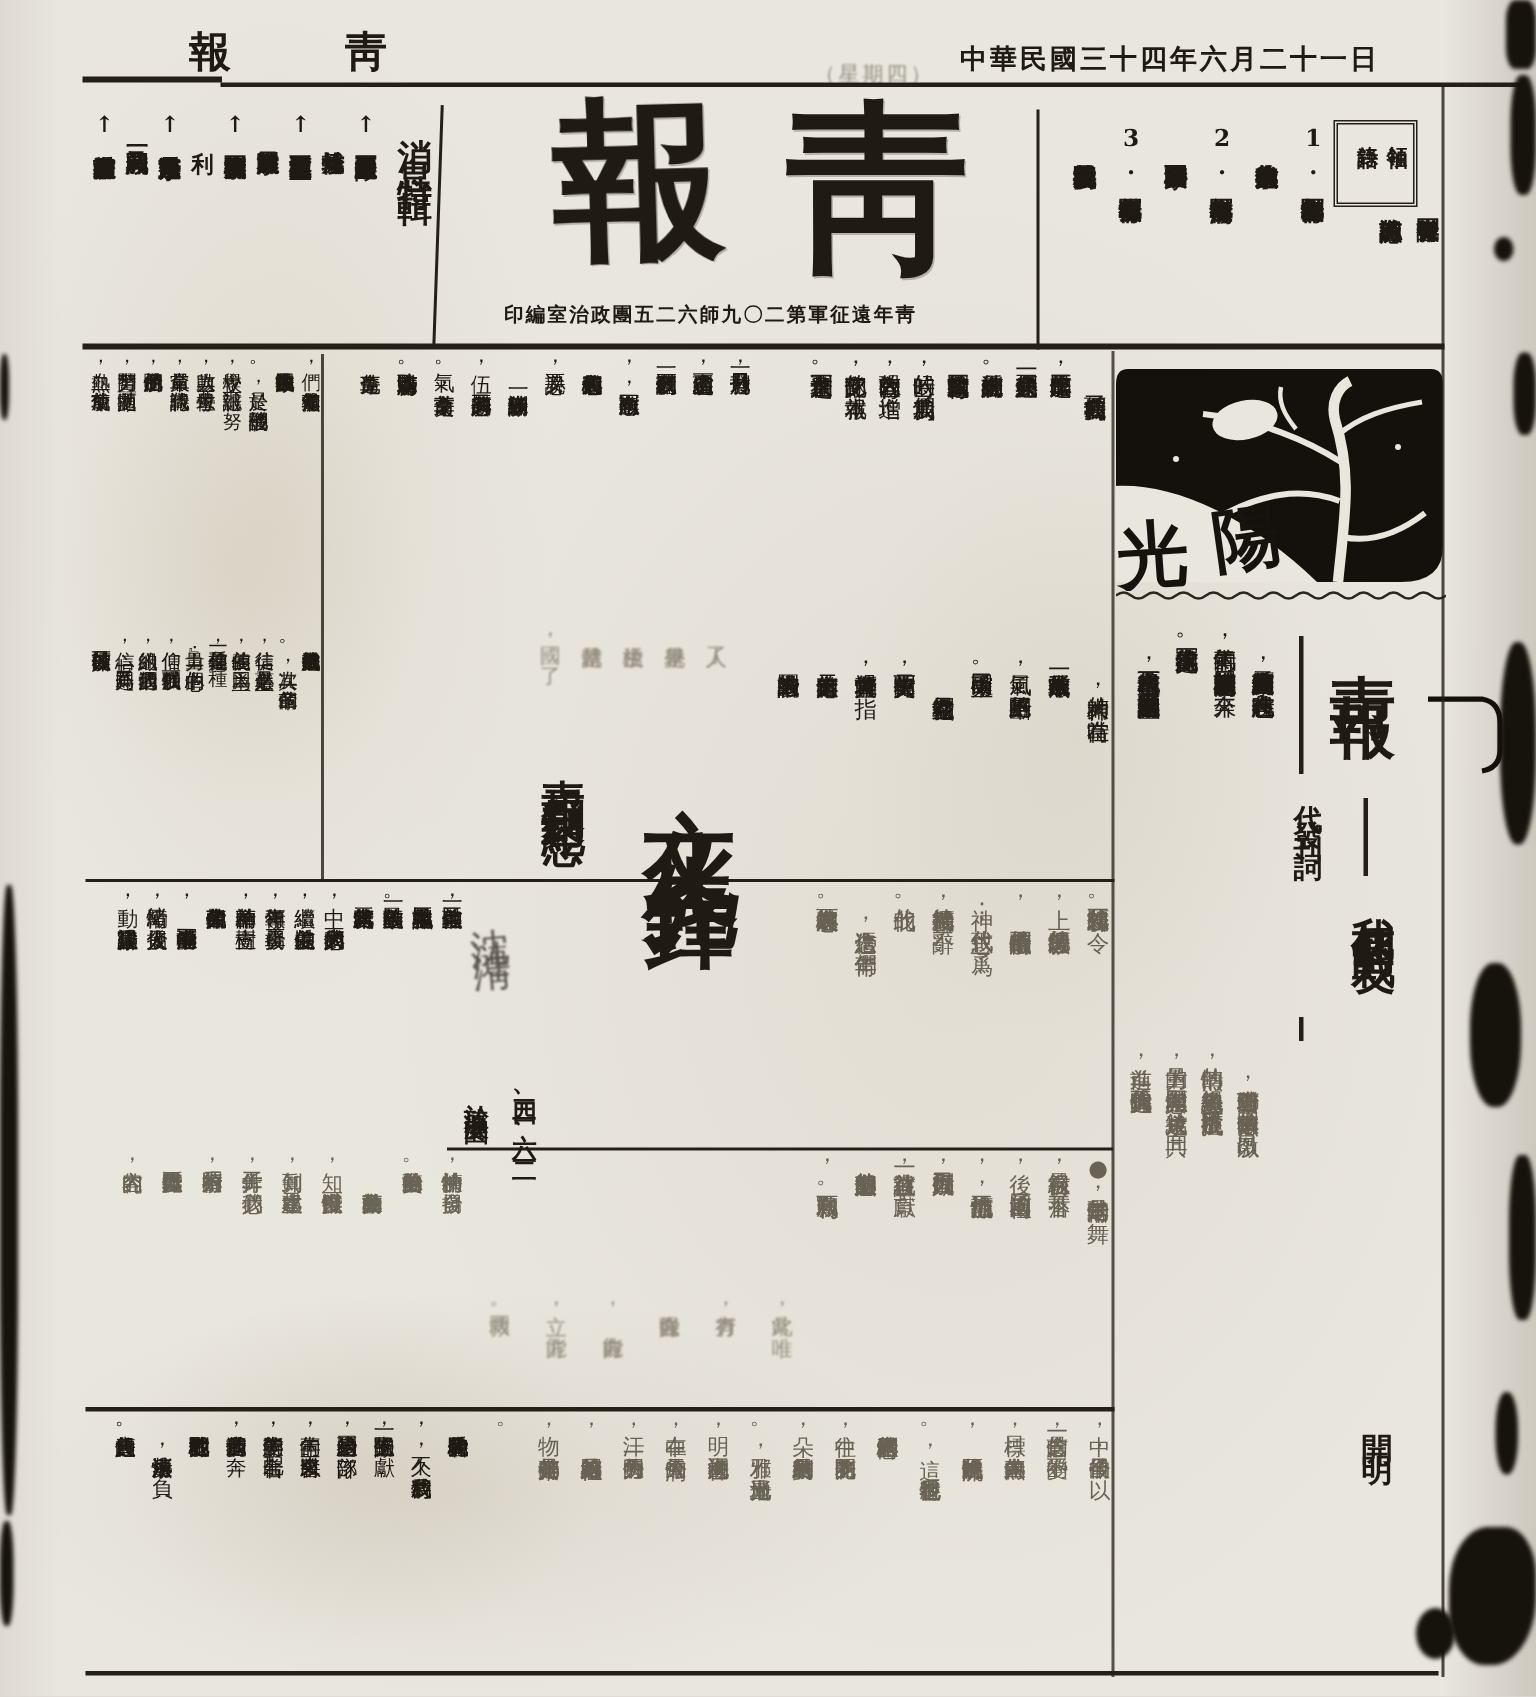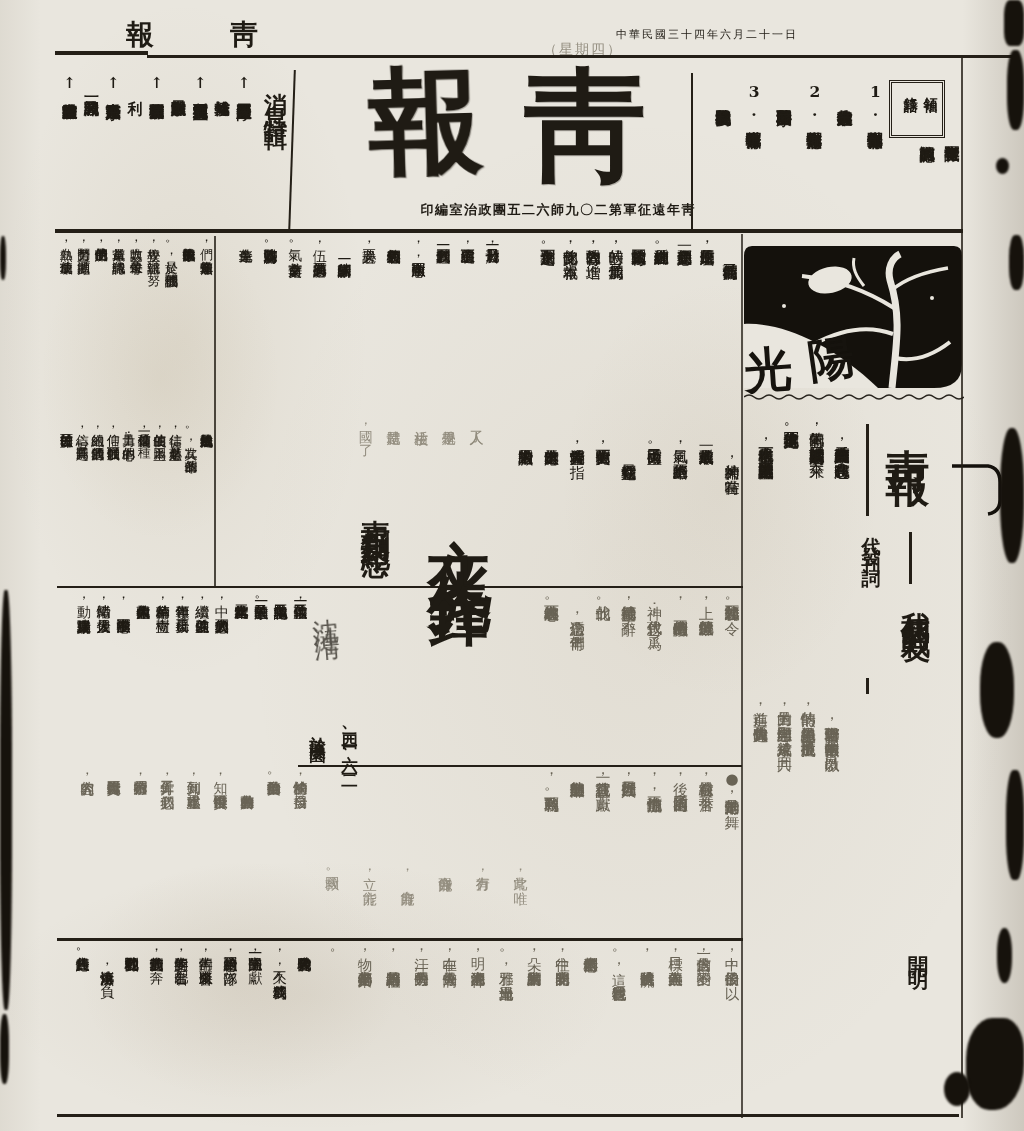--- a/index.html
+++ b/index.html
@@ -32,41 +32,41 @@
 
   <div class="stain" style="left:40px;top:220px;width:240px;height:320px;background:radial-gradient(closest-side,rgba(150,130,90,.10),transparent);"></div>
   <div class="stain" style="left:560px;top:280px;width:320px;height:420px;background:radial-gradient(closest-side,rgba(140,120,85,.08),transparent);"></div>
   <div class="stain" style="left:80px;top:860px;width:320px;height:240px;background:radial-gradient(closest-side,rgba(135,115,80,.10),transparent);"></div>
 
   <div class="abs bold" style="left:126px;top:16px;width:180px;height:44px;font-size:28px;">
     <span style="position:absolute;left:0;top:0;">報</span>
     <span style="position:absolute;left:104px;top:0;">靑</span>
   </div>
   <div class="abs vfaint" style="left:543px;top:31px;font-size:14px;letter-spacing:2px;margin-top:10px;">（星期四）</div>
-  <div class="abs inkline" style="left:616px;top:27px;font-size:11px;letter-spacing:2px;font-weight:400;">中華民國三十四年六月二十一日</div>
+  <div class="abs inkline" style="left:640px;top:27px;font-size:18px;letter-spacing:2px;font-weight:700;">中華民國三十四年六月二十一日</div>
   <div class="rule" style="left:55px;top:51px;width:93px;height:4px;"></div>
   <div class="rule" style="left:147px;top:55px;width:866px;height:3px;"></div>
 
   <div class="abs v bold" style="left:256px;top:74px;width:36px;height:160px;font-size:23px;letter-spacing:12px;">消息特輯</div>
   <div class="cols bold ls0" style="left:58px;top:74px;width:194px;height:160px;font-size:15px;--gap:5px;">
       <div class="col">↑盟軍超級堡壘分四隊</div>
       <div class="col">　輪炸倭城</div>
       <div class="col">↑史迪威宣稱須卽在亞</div>
       <div class="col">　洲大陸擊敗日本</div>
       <div class="col">↑我軍夾擊柳州節節勝</div>
       <div class="col">　利</div>
       <div class="col">↑永嘉重見光東南沿海</div>
       <div class="col">　又開一戰綫</div>
       <div class="col">↑敵進攻湘南受挫</div>
     </div>
   <div class="rule" style="left:291px;top:70px;width:2px;height:162px;transform:rotate(2deg);"></div>
 
   <div class="bigchar" style="left:368px;top:62px;font-size:116px;transform:rotate(-1.5deg);">報</div>
   <div class="bigchar" style="left:524px;top:64px;font-size:122px;">靑</div>
-  <div class="abs bold inkline" style="left:336px;top:201px;width:360px;height:20px;font-size:13px;letter-spacing:1.5px;white-space:nowrap;text-align:right;">印編室治政團五二六師九〇二第軍征遠年靑</div>
+  <div class="abs bold inkline" style="left:336px;top:201px;width:360px;height:20px;font-size:13px;letter-spacing:1.5px;white-space:nowrap;">印編室治政團五二六師九〇二第軍征遠年靑</div>
   <div class="rule" style="left:691px;top:73px;width:2px;height:160px;"></div>
 
   <div class="abs" style="left:889px;top:80px;width:50px;height:52px;border:3px double #241f17;">
     <div class="cols bold ls0" style="left:2px;top:3px;width:44px;height:46px;font-size:14px;--gap:4px;">
         <div class="col">領袖</div>
         <div class="col">語錄</div>
       </div>
   </div>
   <div class="cols bold ls0" style="left:902px;top:134px;width:58px;height:102px;font-size:15px;--gap:8px;">
       <div class="col">智識靑年從軍</div>

